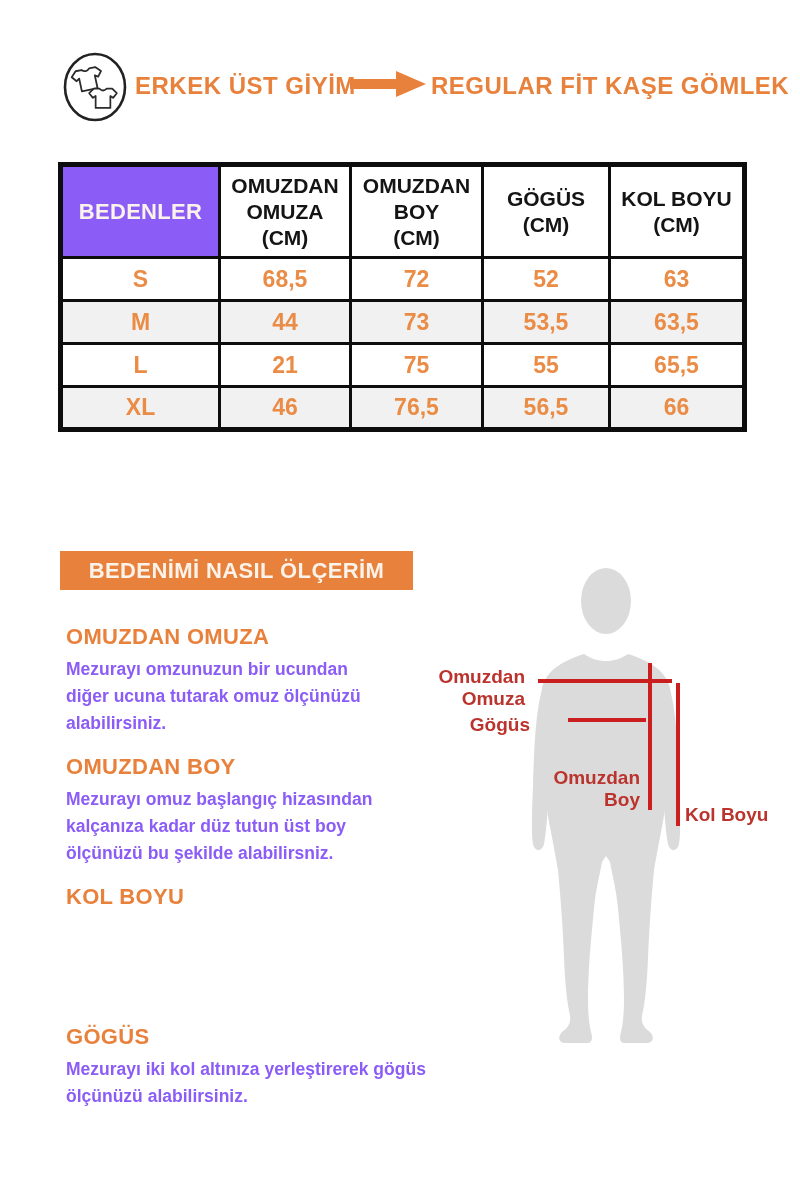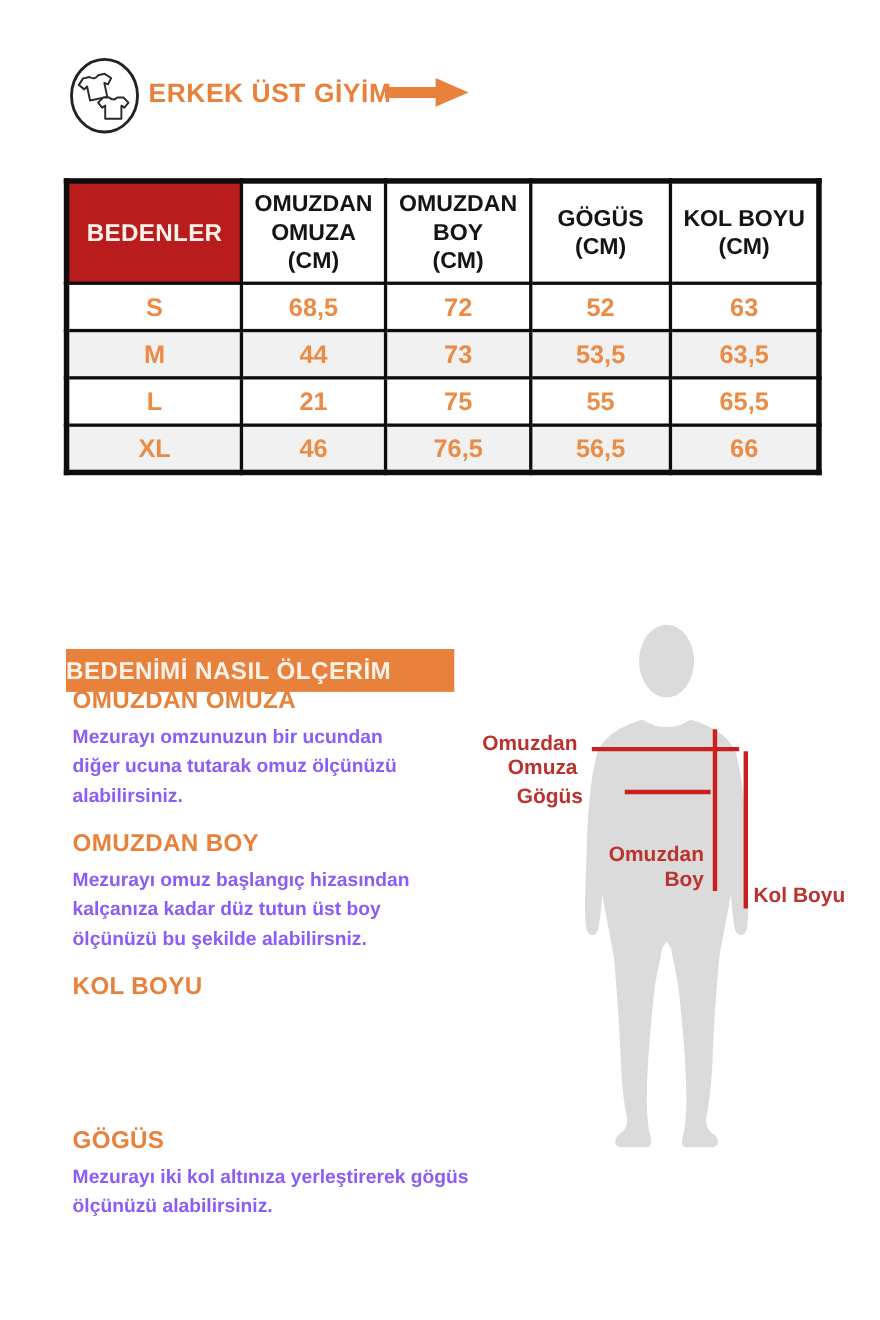--- a/index.html
+++ b/index.html
@@ -33,33 +33,33 @@
   #size-table th, #size-table td {
     border:3px solid #0d0d0d; text-align:center; vertical-align:middle; padding:0;
   }
   #size-table thead tr { height:93px; }
   #size-table tbody tr { height:43px; }
   #size-table thead th {
     background:#ffffff; color:#141414;
     font-size:21px; font-weight:bold; line-height:26px; white-space:pre-line;
   }
   #size-table thead th.bedenler {
-    background:#b91c1c; color:#FBF3EA; font-size:22px; letter-spacing:0.3px;
+    background:#8b5cf6; color:#FBF3EA; font-size:22px; letter-spacing:0.3px;
   }
   #size-table tbody td {
     background:#ffffff; color:#EA8C45; font-size:23px; font-weight:bold;
   }
   #size-table tbody tr.alt td { background:#F1F1F1; }
 
   
   #guide-title-bar {
     position:absolute; left:60px; top:551px; width:353px; height:39px;
     background:#E8813B; color:#FBF3EA;
-    font-size:22px; font-weight:bold; line-height:39px;
-    letter-spacing:0.4px; white-space:nowrap;margin-top:39px;
+    font-size:22px; font-weight:bold; text-align:center; line-height:39px;
+    letter-spacing:0.4px; white-space:nowrap;
   }
   .measure-section { position:absolute; left:66px; width:420px; }
   .measure-heading {
     margin:0; color:#E8813B; font-size:22px; font-weight:bold; letter-spacing:0.3px;
   }
   .measure-body {
     margin:6px 0 0 0; color:#8b5cf6; font-size:17.5px; font-weight:bold;
     line-height:27px; white-space:pre-line;
   }
   #section-shoulder { top:624px; }
@@ -91,20 +91,21 @@
       <path d="M -10 -8 L -15 -3 L -11 2 L -8 0 L -8 13 L 8 13 L 8 0 L 11 2 L 15 -3 L 10 -8 L 4 -8 Q 0 -4 -4 -8 Z"></path>
     </g>
   </svg>
 
   <div id="category-title">ERKEK ÜST GİYİM</div>
 
   <svg id="arrow-icon" width="76" height="28" viewBox="0 0 76 28">
     <polygon points="0,9 46,9 46,1 76,14 46,27 46,19 0,19" fill="#E8813B"></polygon>
   </svg>
 
+  <div id="product-title">REGULAR FİT KAŞE GÖMLEK</div>
 </div>
 
 <table id="size-table">
   <colgroup>
     <col style="width:159px">
       <col style="width:131px">
       <col style="width:132px">
     <col style="width:127px">
       <col style="width:135px">
   </colgroup>

